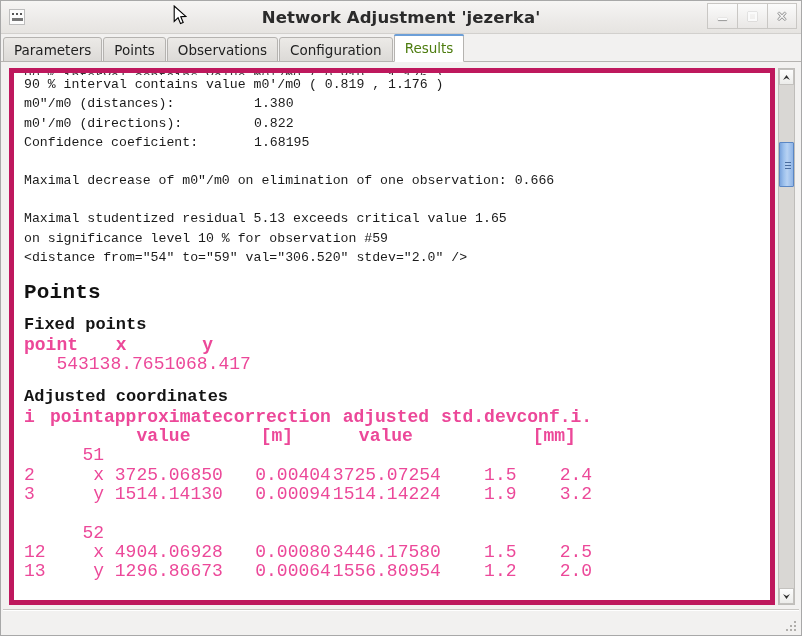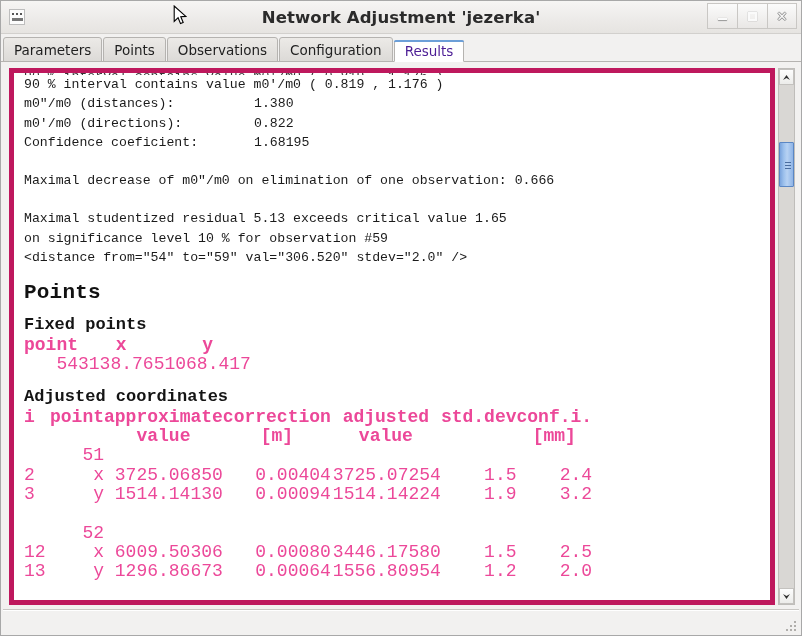--- a/index.html
+++ b/index.html
@@ -174,23 +174,23 @@
     border-bottom: 1px solid #b5b3b0;
     border-radius: 3px 3px 0 0;
     margin-right: 1px;
     position: relative;
     white-space: nowrap;
     z-index: 1;
   }
   .tab.active {
     background: #ffffff;
     border-bottom: 1px solid #ffffff;
-    height: 22px;
+    height: 28px;
     z-index: 3;
-    color: #4c1d95;
+    color: #4d7c0f;
   }
   .tab.active::before {
     content: "";
     position: absolute;
     left: -1px; right: -1px; top: -1px;
     height: 2px;
     background: #6c9fd8;
     border-radius: 3px 3px 0 0;
   }
 
@@ -517,21 +517,21 @@
               <td class="cpt">52</td>
               <td class="capp"></td>
               <td class="ccor"></td>
               <td class="cadj"></td>
               <td class="csd"></td>
               <td class="ccf"></td>
             </tr>
             <tr>
               <td class="ci">12</td>
               <td class="cpt">x</td>
-              <td class="capp">6009.50306</td>
+              <td class="capp">4904.06928</td>
               <td class="ccor">0.00080</td>
               <td class="cadj">3446.17580</td>
               <td class="csd">1.5</td>
               <td class="ccf">2.5</td>
             </tr>
             <tr>
               <td class="ci">13</td>
               <td class="cpt">y</td>
               <td class="capp">1296.86673</td>
               <td class="ccor">0.00064</td>

